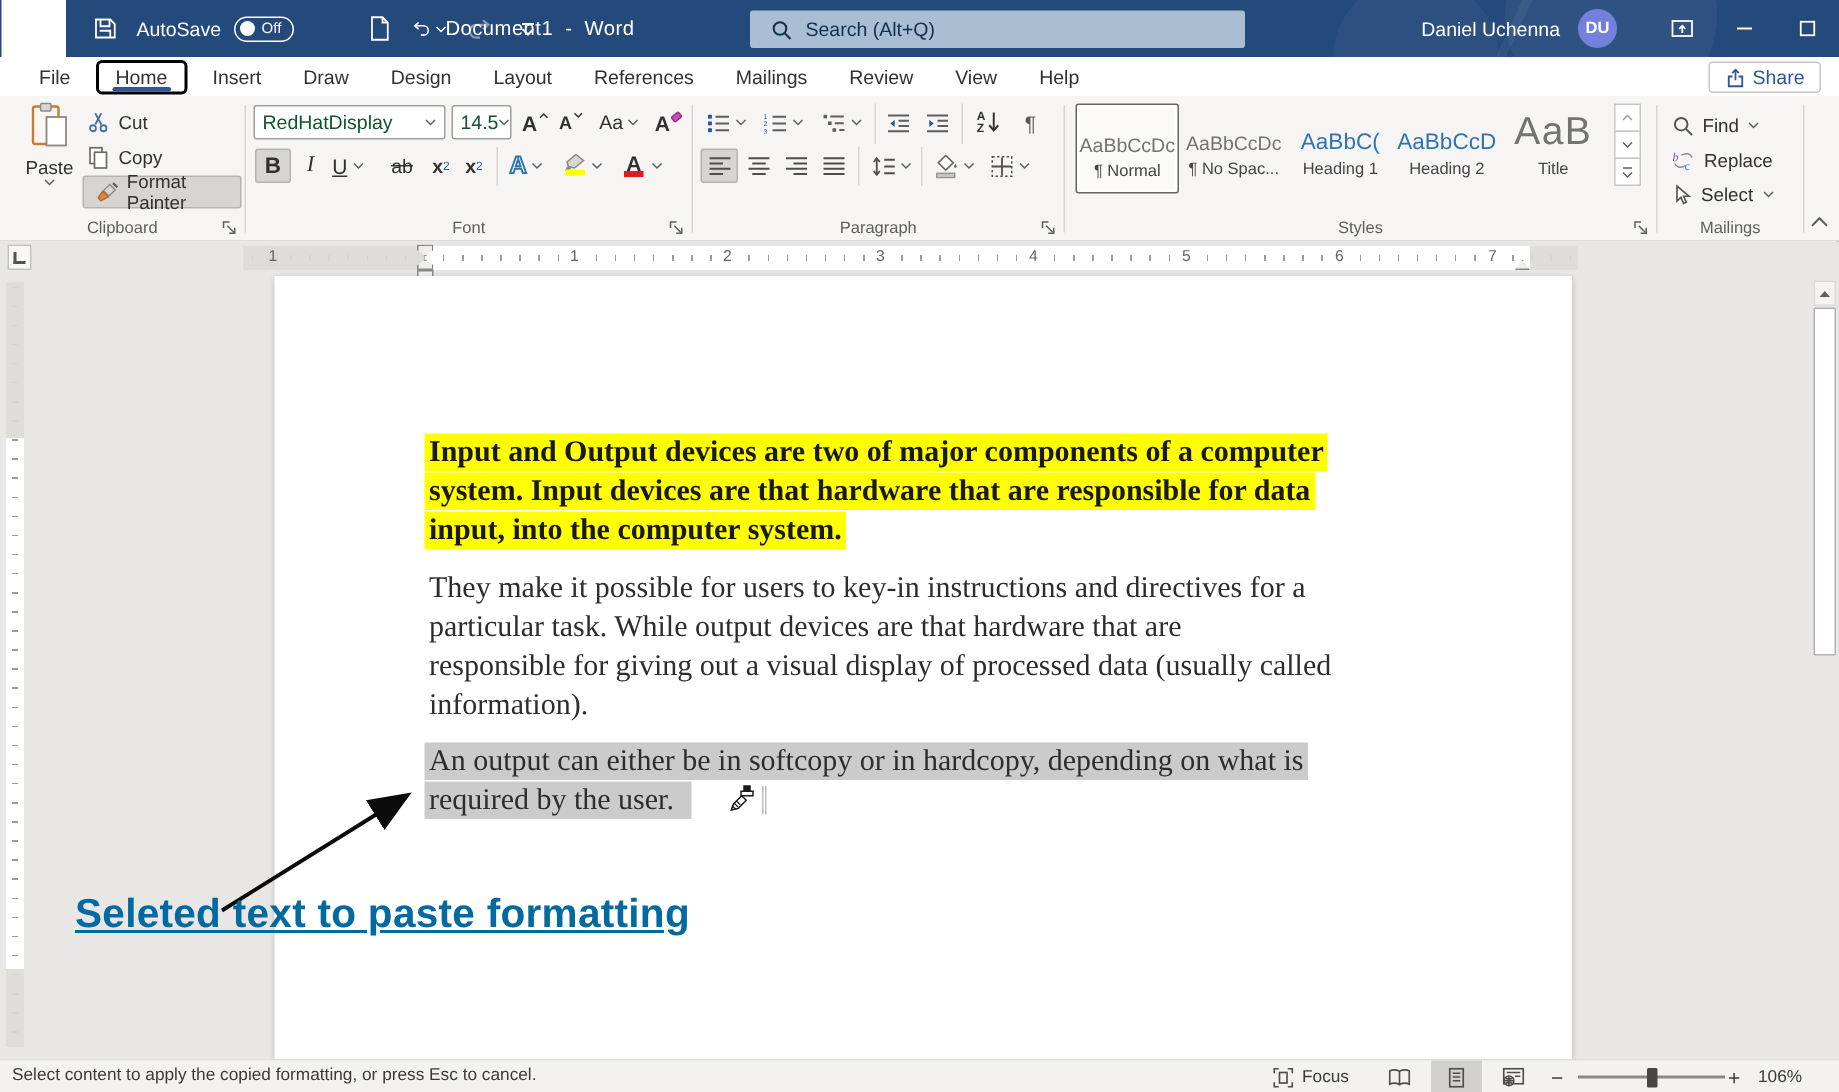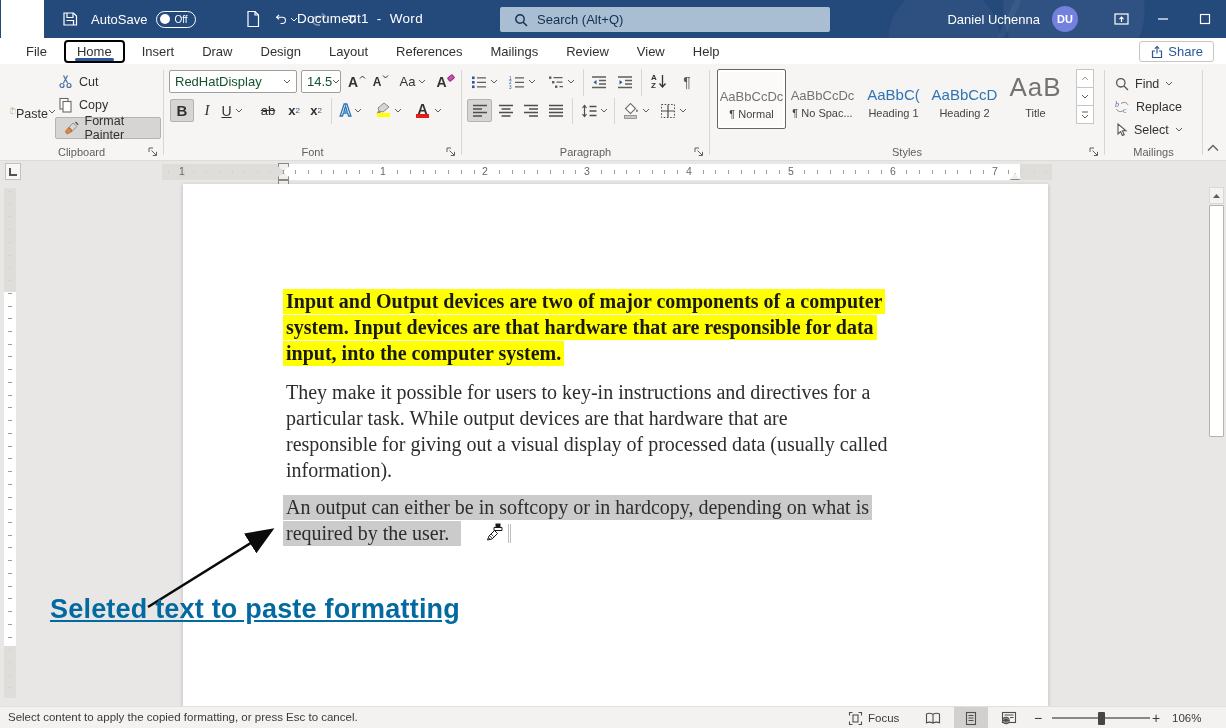--- a/index.html
+++ b/index.html
@@ -44,21 +44,21 @@
   .ribbon { position:absolute; top:64px; left:0; width:1226px; height:97px; background:#f6f5f3; border-bottom:1px solid #dedcda; font-size:12.5px; color:#323130; }
   .grp { position:absolute; top:0; height:96px; }
   .vdiv { position:absolute; top:6px; bottom:5px; width:1px; background:#d8d6d4; }
   .grp-label { position:absolute; bottom:2px; left:0; right:0; text-align:center; font-size:11px; color:#605e5c; }
   .launcher { position:absolute; bottom:3px; right:5px; width:11px; height:11px; }
   .rbtn { position:absolute; display:flex; align-items:center; justify-content:center; height:23px; border-radius:2px; }
   .rbtn.active { background:#d7d5d3; border:1px solid #b5b3b1; }
   .car { flex:0 0 auto; }
 
   
-  .paste-btn { position:absolute; left:10px; top:4px; width:46px; height:86px; display:flex; align-items:center; }
+  .paste-btn { position:absolute; left:10px; top:4px; width:46px; height:86px; display:flex; flex-direction:column; align-items:center; }
   .paste-lbl { font-size:12.5px; margin-top:5px; }
   .smallcmd { position:absolute; left:58px; display:flex; align-items:center; gap:6px; font-size:12.5px; height:21px; }
   .fp-box { position:absolute; left:55px; top:53px; width:106px; height:22px; background:#d7d5d3; border:1px solid #b5b3b1; border-radius:2px;
     display:flex; align-items:center; gap:5px; padding-left:8px; font-size:12.5px; }
 
   
   .combo { position:absolute; height:23px; background:#fff; border:1px solid #a19f9d; border-radius:2px; display:flex; align-items:center;
     justify-content:space-between; font-size:13px; padding:0 5px; color:#14532d; }
   .ltr { font-size:14px; font-weight:bold; color:#323130; line-height:1; }
   .mini { font-size:8px; line-height:1; }

